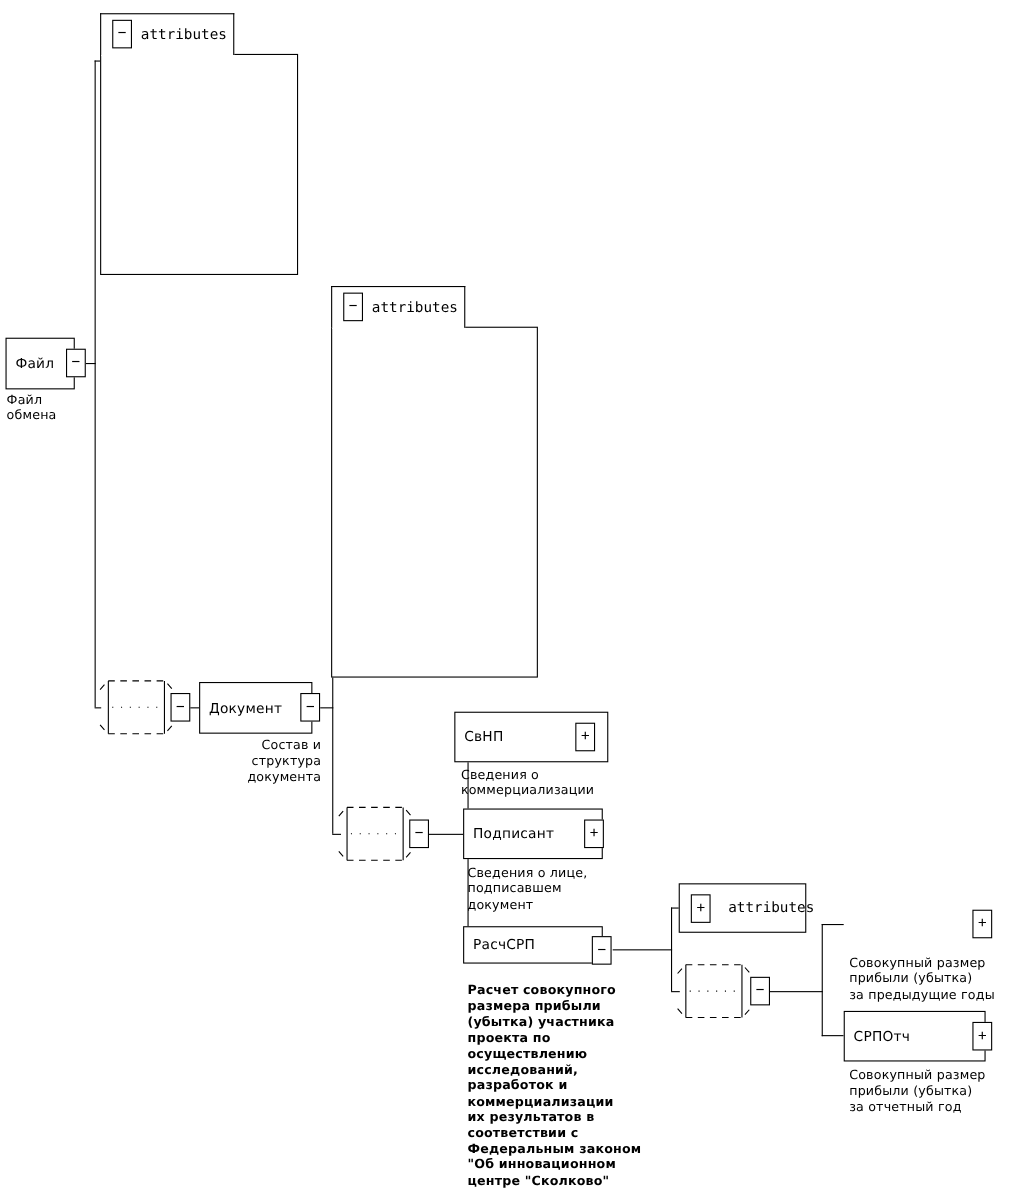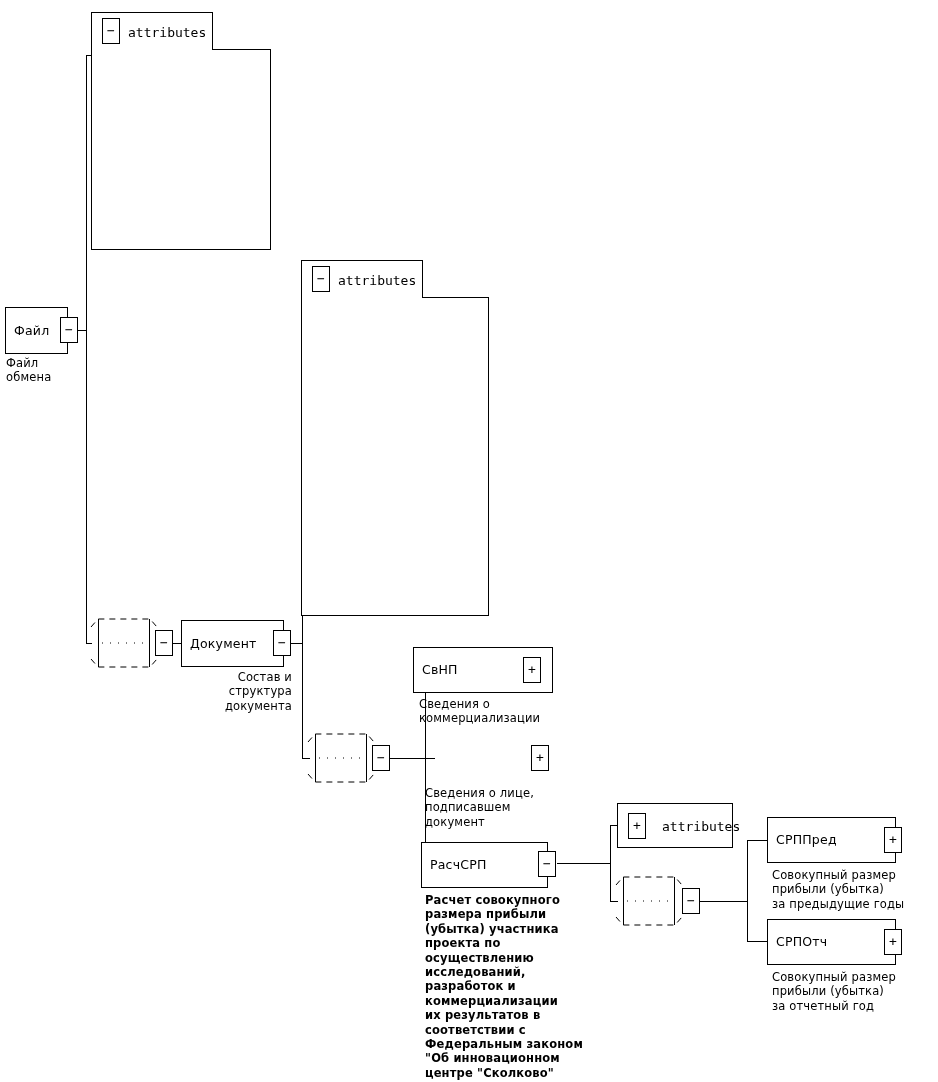--- a/index.html
+++ b/index.html
@@ -227,26 +227,29 @@
   </div>
   <div class="tgl" style="left:372px;top:745px;">−</div>
 
   <div class="ebox" style="left:413px;top:647px;width:140px;height:46px;">
     <span class="name">СвНП</span>
   </div>
   <div class="tgl" style="left:523px;top:657px;">+</div>
   <div class="doc" style="left:419px;top:697px;width:160px;">Сведения о
 коммерциализации</div>
 
+  <div class="ebox" style="left:421px;top:735px;width:127px;height:46px;">
+    <span class="name">Подписант</span>
+  </div>
   <div class="tgl" style="left:531px;top:745px;">+</div>
   <div class="doc" style="left:425px;top:786px;width:165px;">Сведения о лице,
 подписавшем
 документ</div>
 
-  <div class="ebox" style="left:421px;top:842px;width:127px;height:46px;">
+  <div class="ebox" style="left:421px;top:842px;width:127px;height:34px;">
     <span class="name">РасчСРП</span>
   </div>
   <div class="tgl" style="left:538px;top:851px;">−</div>
   <div class="doc" style="left:425px;top:893px;width:170px;font-weight:bold;">Расчет совокупного
 размера прибыли
 (убытка) участника
 проекта по
 осуществлению
 исследований,
 разработок и
@@ -268,23 +271,20 @@
         <path d="M3,12 L10,4 L62,4 L69,12" stroke-dasharray="6,5"></path>
         <path d="M3,44 L10,52 L62,52 L69,44" stroke-dasharray="6,5"></path>
         <line x1="10.5" y1="4" x2="10.5" y2="52"></line>
         <line x1="61.5" y1="4" x2="61.5" y2="52"></line>
         <line x1="14" y1="28" x2="58" y2="28" stroke-dasharray="1,7"></line>
       </g>
     </svg>
   </div>
   <div class="tgl" style="left:682px;top:888px;">−</div>
 
-  <div class="ebox" style="left:767px;top:817px;width:129px;height:46px;">
-    <span class="name">СРППред</span>
-  </div>
   <div class="tgl" style="left:884px;top:827px;">+</div>
   <div class="doc" style="left:772px;top:868px;width:165px;">Совокупный размер
 прибыли (убытка)
 за предыдущие годы</div>
 
   <div class="ebox" style="left:767px;top:919px;width:129px;height:46px;text-decoration:underline;">
     <span class="name">СРПОтч</span>
   </div>
   <div class="tgl" style="left:884px;top:929px;">+</div>
   <div class="doc" style="left:772px;top:970px;width:165px;">Совокупный размер

